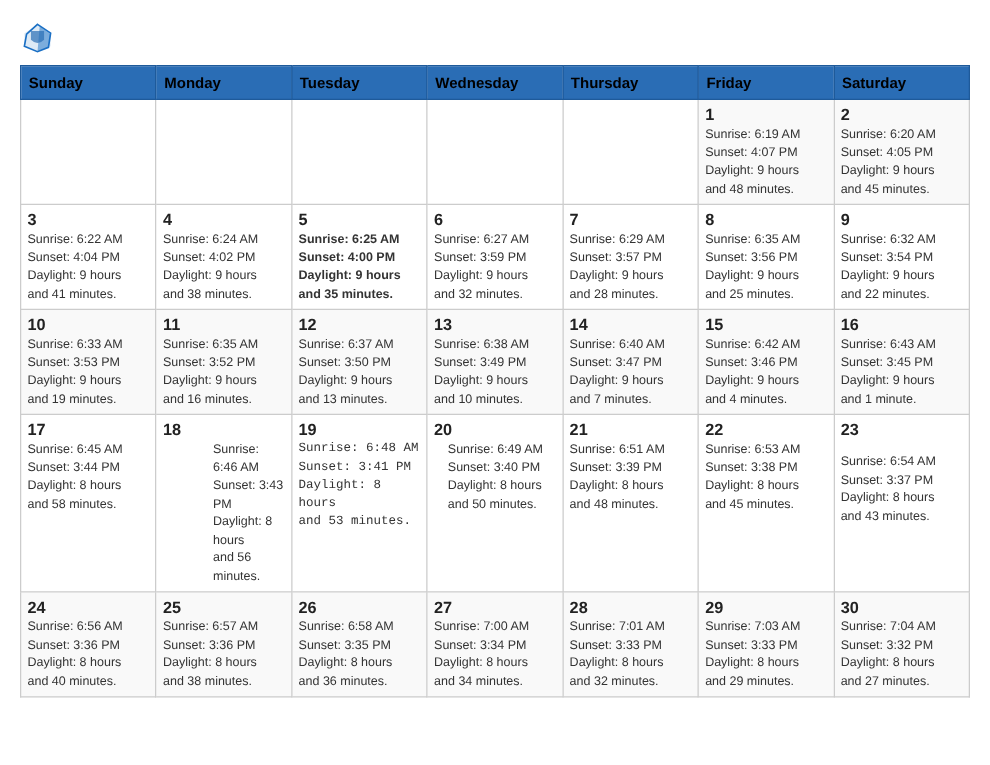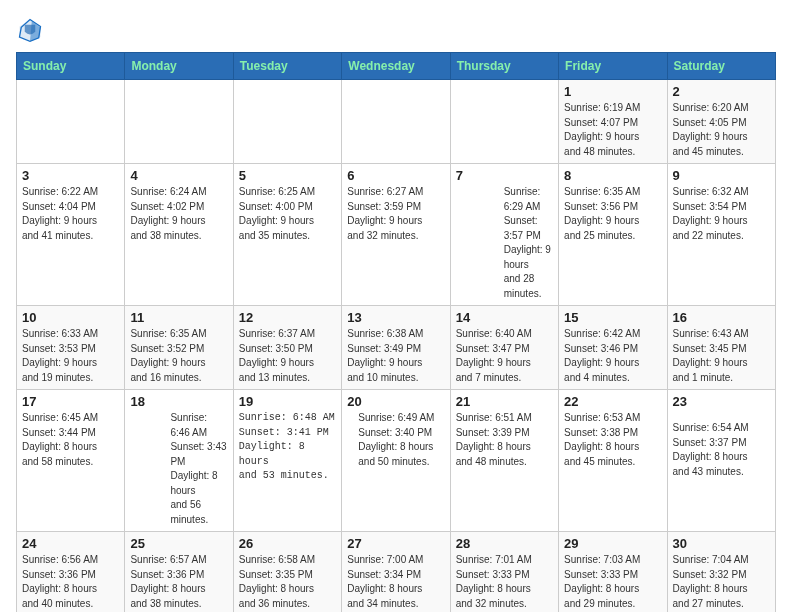--- a/index.html
+++ b/index.html
@@ -44,21 +44,21 @@
       font-size: 15px;
       color: #444;
     }
     table {
       width: 100%;
       border-collapse: collapse;
       font-size: 11px;
     }
     thead tr th {
       background: #2a6db5;
-      color: #86efac;
+      color: #000000;
       text-align: left;
       padding: 6px 6px;
       font-size: 12px;
       font-weight: bold;
       border: 1px solid #1e5a9a;
     }
     tbody tr td {
       border: 1px solid #ccc;
       vertical-align: top;
       padding: 4px 5px;
@@ -152,35 +152,35 @@
         </td>
         <td>
           <span class="day-num">4</span>
           <div class="day-info" style="white-space: pre-line;">Sunrise: 6:24 AM
 Sunset: 4:02 PM
 Daylight: 9 hours
 and 38 minutes.</div>
         </td>
         <td>
           <span class="day-num">5</span>
-          <div class="day-info" style="white-space: pre-line;">Sunrise: 6:25 AM
+          <div class="day-info" style="white-space: pre-line; font-weight: bold;">Sunrise: 6:25 AM
 Sunset: 4:00 PM
 Daylight: 9 hours
 and 35 minutes.</div>
         </td>
         <td>
           <span class="day-num">6</span>
           <div class="day-info" style="white-space: pre-line;">Sunrise: 6:27 AM
 Sunset: 3:59 PM
 Daylight: 9 hours
 and 32 minutes.</div>
         </td>
         <td>
           <span class="day-num">7</span>
-          <div class="day-info" style="white-space: pre-line; margin-left: 48px;">Sunrise: 6:29 AM
+          <div class="day-info" style="white-space: pre-line;">Sunrise: 6:29 AM
 Sunset: 3:57 PM
 Daylight: 9 hours
 and 28 minutes.</div>
         </td>
         <td>
           <span class="day-num">8</span>
           <div class="day-info" style="white-space: pre-line;">Sunrise: 6:35 AM
 Sunset: 3:56 PM
 Daylight: 9 hours
 and 25 minutes.</div>

